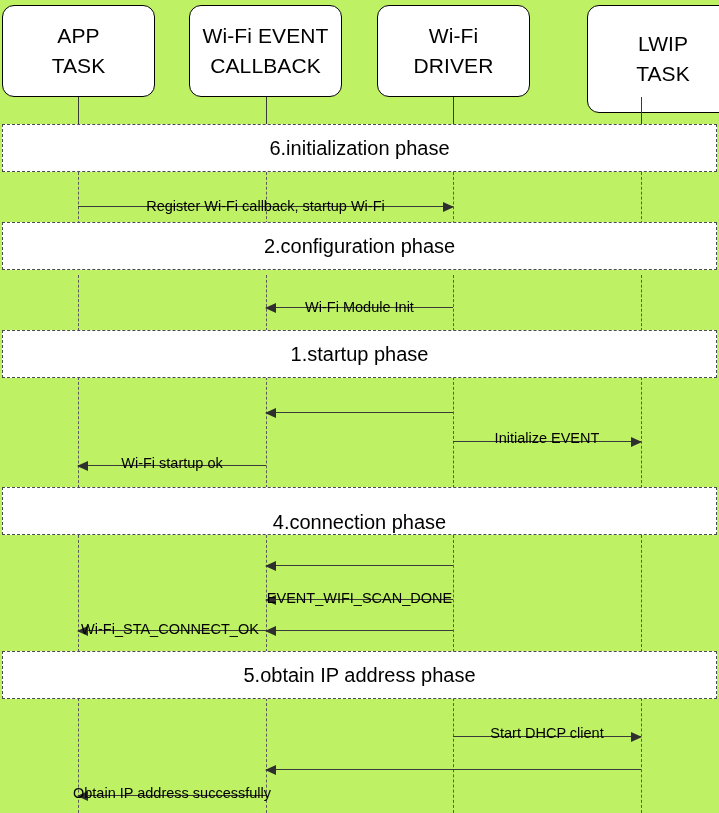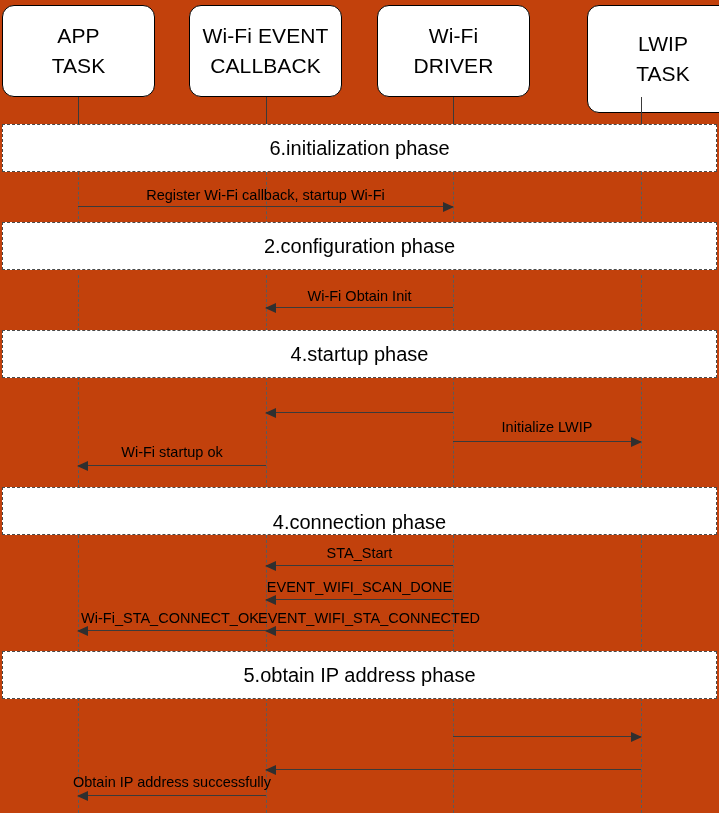--- a/index.html
+++ b/index.html
@@ -4,21 +4,21 @@
 <style>
   html,body{margin:0;padding:0;background:#ffffff;}
   body{
     font-family:"Liberation Sans", sans-serif;
     color:#000000;
   }
   #canvas{
     position:relative;
     width:719px;
     height:813px;
-    background:#c2410c;
+    background:#bef264;
     overflow:hidden;
   }
   
   .participant{
     position:absolute;
     box-sizing:border-box;
     border:1.3px solid #000000;
     border-radius:12px;
     background:#ffffff;
     display:flex;
@@ -79,20 +79,21 @@
     left:-1px;
     top:-5px;
   }
   .msg-label{
     position:absolute;
     font-size:14.5px;
     white-space:nowrap;
     text-align:center;
     color:#000000;
     line-height:1;
+    margin-top:11px;
   }
 </style>
 </head>
 <body>
 
 <div id="canvas">
 
   <div class="participant" style="left:2px; top:5px; width:153px; height:92px;">
     <span class="pline">APP</span>
     <span class="pline">TASK</span>
@@ -143,76 +144,75 @@
   <div class="lifeline" style="left:453px; top:698px; height:115px;"></div>
   <div class="lifeline" style="left:641px; top:698px; height:115px;"></div>
 
   <div class="phase" style="left:2px; top:124px; width:715px; height:48px;">
     <span>6.initialization phase</span>
   </div>
   <div class="phase" style="left:2px; top:222px; width:715px; height:48px;">
     <span>2.configuration phase</span>
   </div>
   <div class="phase" style="left:2px; top:330px; width:715px; height:48px;">
-    <span>4.startup phase</span>
+    <span>1.startup phase</span>
   </div>
   <div class="phase" style="left:2px; top:487px; width:715px; height:48px;align-items:flex-end;">
     <span>4.connection phase</span>
   </div>
   <div class="phase" style="left:2px; top:651px; width:715px; height:48px;text-align:right;">
     <span>5.obtain IP address phase</span>
   </div>
 
   <div class="msg" style="left:78px; top:206px; width:375px;">
     <div class="arrowhead right"></div>
   </div>
   <div class="msg-label" style="left:78px; top:188px; width:375px;">Register Wi-Fi callback, startup Wi-Fi</div>
 
   <div class="msg" style="left:266px; top:307px; width:187px;">
     <div class="arrowhead left"></div>
   </div>
-  <div class="msg-label" style="left:266px; top:289px; width:187px;">Wi-Fi Obtain Init</div>
+  <div class="msg-label" style="left:266px; top:289px; width:187px;">Wi-Fi Module Init</div>
 
   <div class="msg" style="left:266px; top:412px; width:187px;">
     <div class="arrowhead left"></div>
   </div>
 
   <div class="msg" style="left:453px; top:441px; width:188px;">
     <div class="arrowhead right"></div>
   </div>
-  <div class="msg-label" style="left:453px; top:420px; width:188px;">Initialize LWIP</div>
+  <div class="msg-label" style="left:453px; top:420px; width:188px;">Initialize EVENT</div>
 
   <div class="msg" style="left:78px; top:465px; width:188px;">
     <div class="arrowhead left"></div>
   </div>
   <div class="msg-label" style="left:78px; top:445px; width:188px;">Wi-Fi startup ok</div>
 
   <div class="msg" style="left:266px; top:565px; width:187px;">
     <div class="arrowhead left"></div>
   </div>
-  <div class="msg-label" style="left:266px; top:546px; width:187px;">STA_Start</div>
 
   <div class="msg" style="left:266px; top:599px; width:187px;">
     <div class="arrowhead left"></div>
   </div>
   <div class="msg-label" style="left:262px; top:580px; width:195px;">EVENT_WIFI_SCAN_DONE</div>
 
   <div class="msg" style="left:266px; top:630px; width:187px;">
     <div class="arrowhead left"></div>
   </div>
-  <div class="msg-label" style="left:258px; top:611px; width:204px;">EVENT_WIFI_STA_CONNECTED</div>
 
   <div class="msg" style="left:78px; top:630px; width:188px;">
     <div class="arrowhead left"></div>
   </div>
   <div class="msg-label" style="left:78px; top:611px; width:184px;">Wi-Fi_STA_CONNECT_OK</div>
 
   <div class="msg" style="left:453px; top:736px; width:188px;">
     <div class="arrowhead right"></div>
   </div>
+  <div class="msg-label" style="left:453px; top:715px; width:188px;">Start DHCP client</div>
 
   <div class="msg" style="left:266px; top:769px; width:375px;">
     <div class="arrowhead left"></div>
   </div>
 
   <div class="msg" style="left:78px; top:795px; width:188px;">
     <div class="arrowhead left"></div>
   </div>
   <div class="msg-label" style="left:64px; top:775px; width:216px;">Obtain IP address successfully</div>
 

